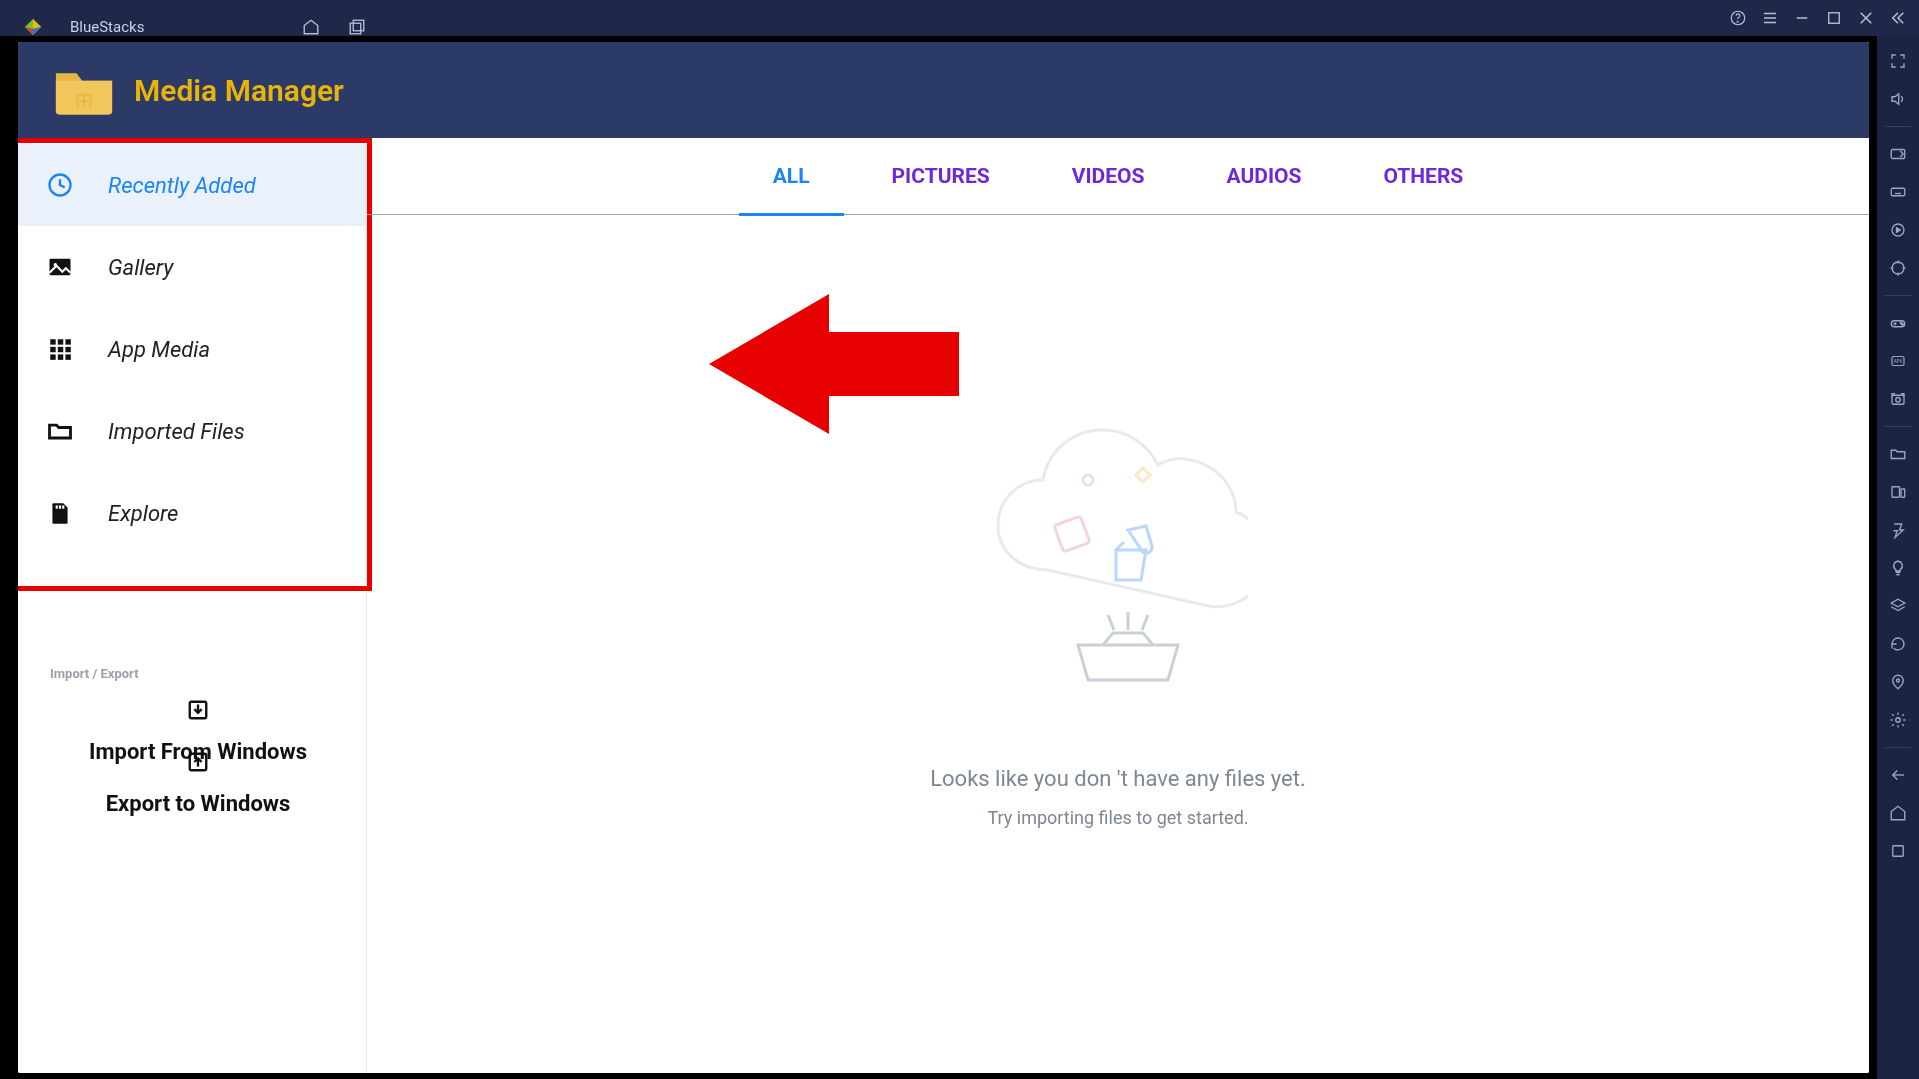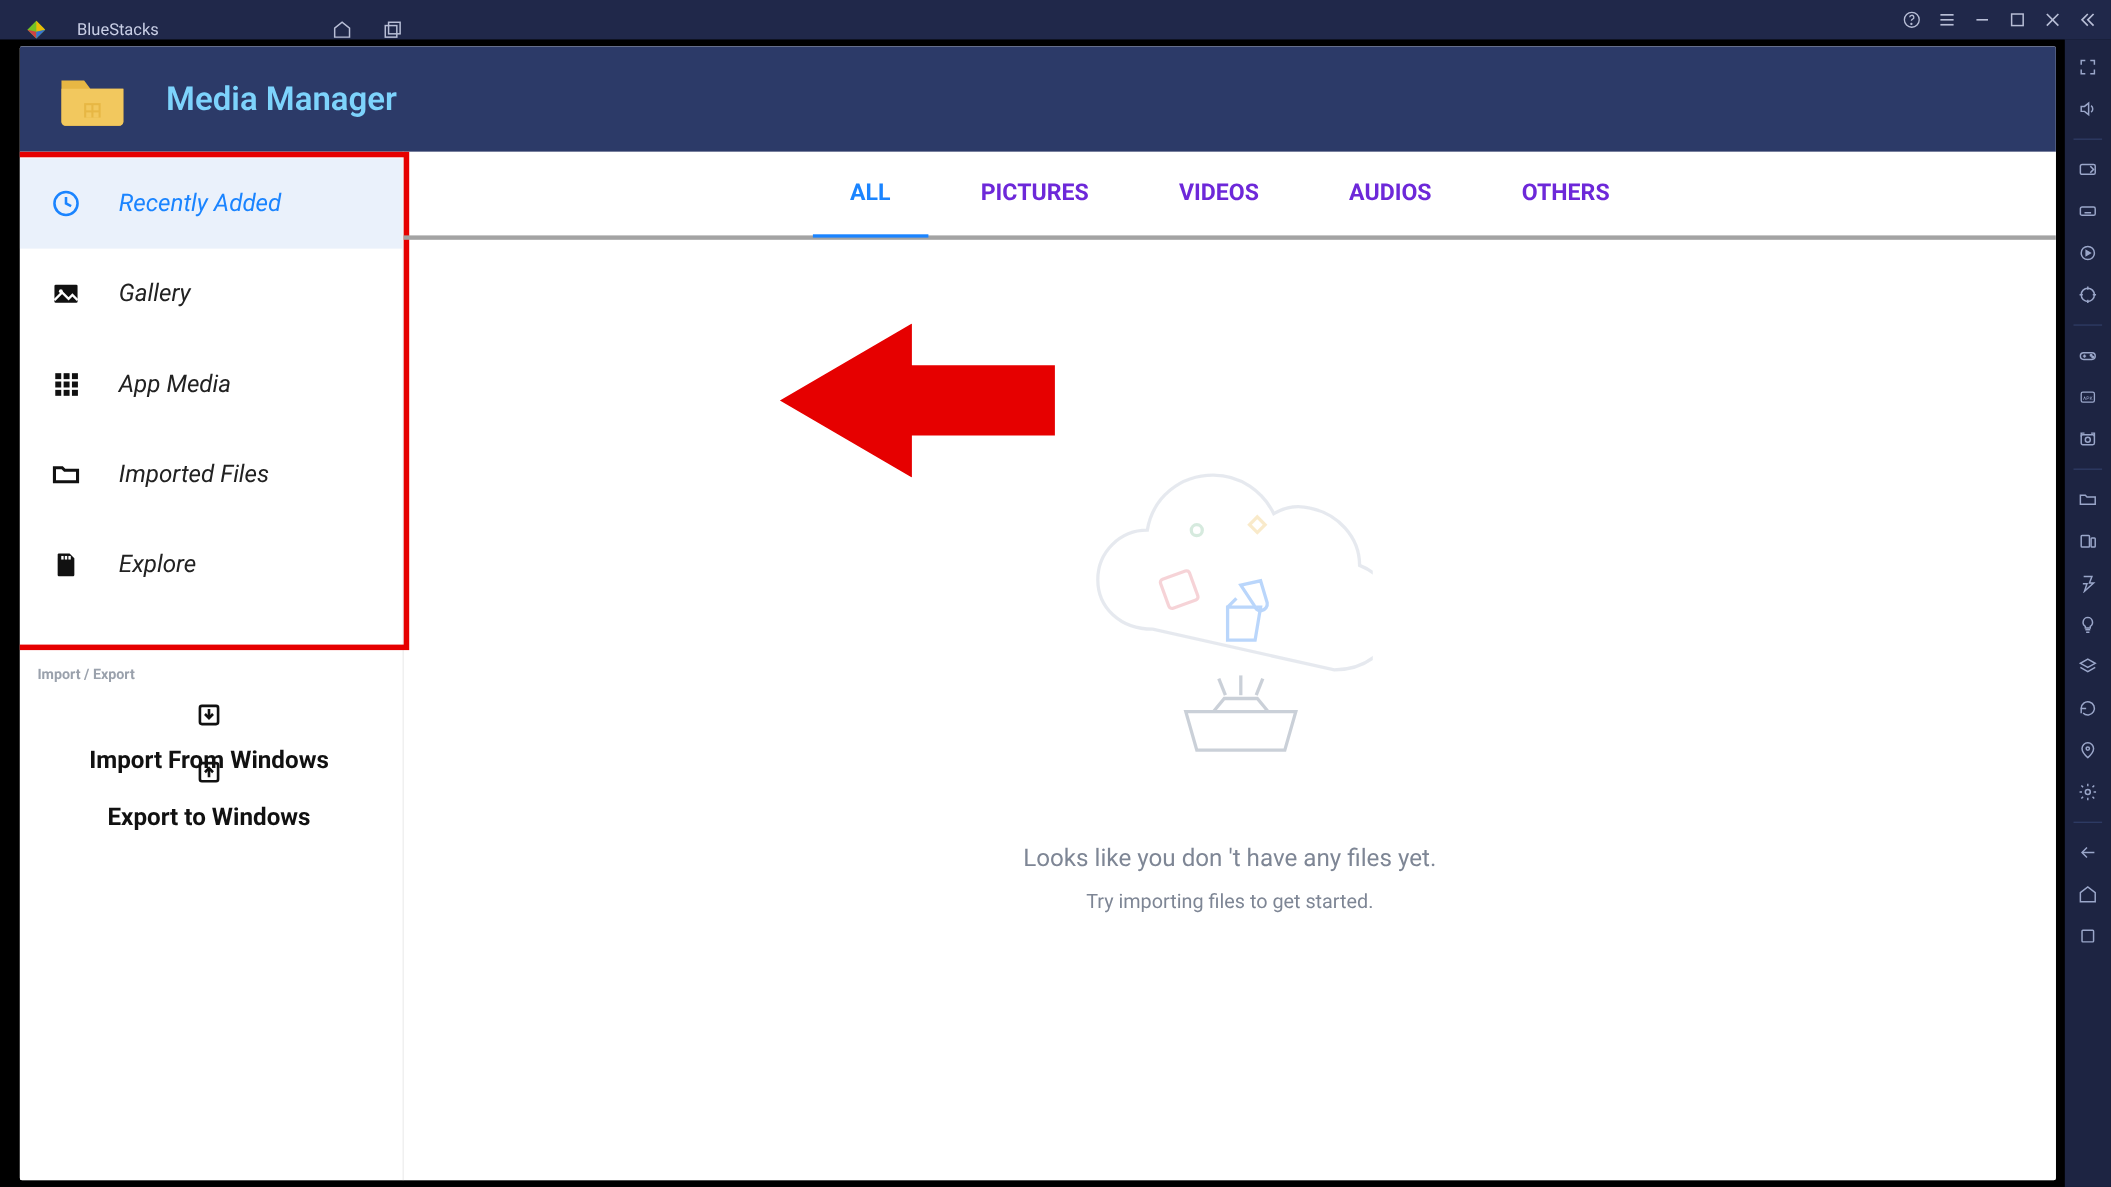--- a/index.html
+++ b/index.html
@@ -15,49 +15,49 @@
 
   .main-app {
     flex:1; background:black; position:relative; display:flex; flex-direction:column;
   }
 
   .media-window {
     position:absolute; left:18px; right:8px; top:6px; bottom:6px; background:white; border-radius:2px; overflow:hidden; display:flex; flex-direction:column;
   }
 
   .mm-header {
-    height:96px; background:#2c3a68; color:#7dd3fc; display:flex; align-items:center; gap:37px; padding-left:36px;
+    height:96px; background:#2c3a68; color:#eab308; display:flex; align-items:center; gap:20px; padding-left:36px;
   }
   .mm-header .folder-ico { width:60px; height:56px; }
   .mm-title { font-size:30px; font-weight:600; }
 
   .mm-body { flex:1; display:flex; background:white; min-height:0; }
 
   .sidebar { width:348px; border-right:1px solid #eaeaea; display:flex; flex-direction:column; position:relative; }
   .sidebar-nav { padding-top:6px; }
   .side-item {
     display:flex; align-items:center; gap:30px; height:82px; padding:0 18px 0 24px; cursor:pointer;
   }
   .side-item .ico { width:36px; display:flex; justify-content:center; }
   .side-item .lbl { font-size:22px; color:#222;font-style:italic; }
   .side-item.active { background:#eaf1fb; }
   .side-item.active .lbl { color:#1a84ff; }
 
   .highlight-box {
     position:absolute; top:0; left:-6px; right:-6px; height:443px; border:5px solid #e60000; pointer-events:none;
   }
 
-  .import-section { margin-top:52px; padding:0 20px 20px 16px; }
+  .import-section { margin-top:112px; padding:0 20px 20px 32px; }
   .import-label { color:#9aa1ac; font-size:13px; font-weight:700; margin-bottom:18px; }
   .import-row { display:flex; align-items:center; gap:18px; height:52px; cursor:pointer;flex-direction:column; }
   .import-row .ico { width:24px; display:flex; justify-content:center; }
   .import-row .lbl { font-size:22px; font-weight:700; color:#111; }
 
   .content { flex:1; display:flex; flex-direction:column; position:relative; }
-  .tabs { height:76px; display:flex; align-items:center; justify-content:center; gap:70px; border-bottom:4px solid #a3a3a3; }
+  .tabs { height:76px; display:flex; align-items:center; justify-content:center; gap:70px; border-bottom:1px solid #a3a3a3; }
   .tab { font-size:21px; font-weight:700; color:#6d28d9; cursor:pointer; padding:22px 6px; position:relative; }
   .tab.active { color:#1a84ff; }
   .tab.active::after { content:""; position:absolute; left:-28px; right:-28px; bottom:-6px; height:3px; background:#1a84ff; }
 
   .empty-state { flex:1; display:flex; flex-direction:column; align-items:center; justify-content:center; gap:16px; padding-bottom:40px; }
   .empty-ill { width:260px; height:330px; opacity:.35; }
   .empty-text { color:#7e8695; font-size:22px; }
   .empty-sub  { color:#7e8695; font-size:18px; }
 
   

